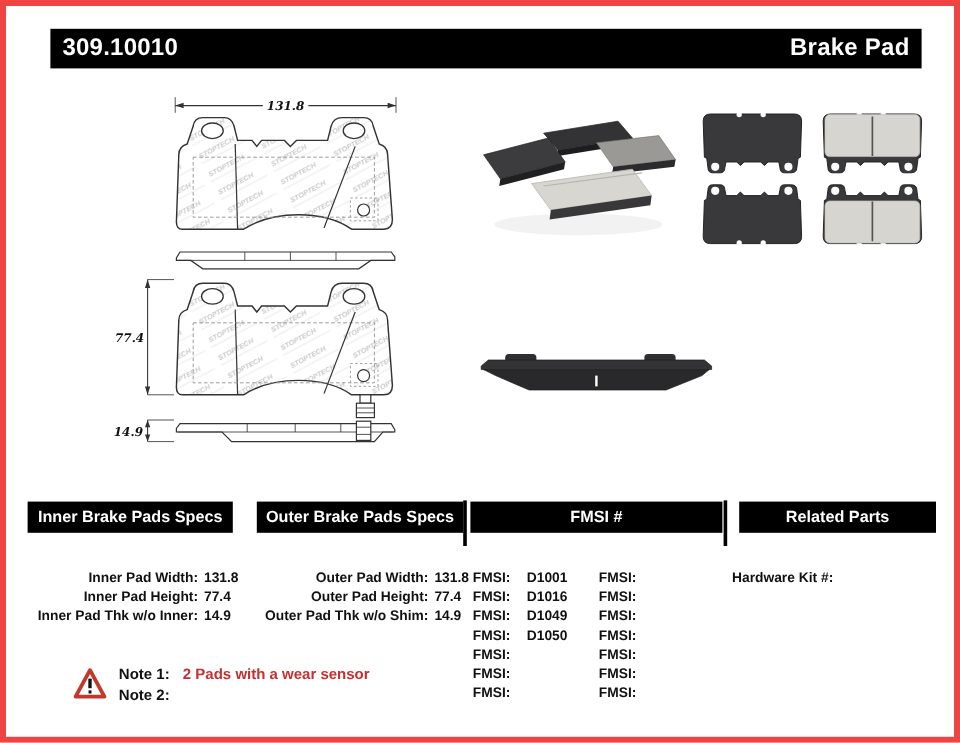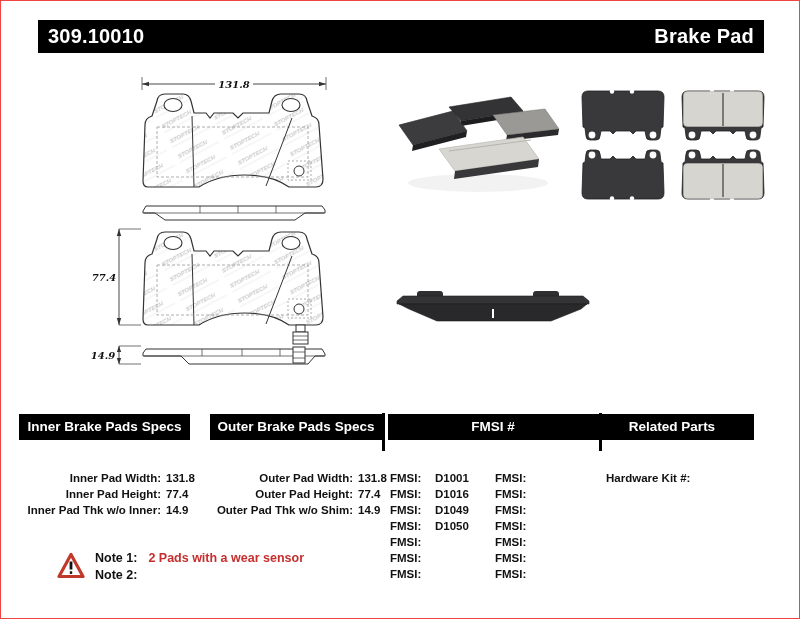--- a/index.html
+++ b/index.html
@@ -1,28 +1,28 @@
 <!DOCTYPE html>
 <html><head>
 <meta charset="utf-8">
 <style>
   html,body{margin:0;padding:0;background:#fff;}
-  .page{position:relative;width:800px;height:619px;background:#fff;border:1px solid #ef4444;box-sizing:border-box;
+  .page{position:relative;width:800px;height:619px;background:#fff;border:5px solid #ef4444;box-sizing:border-box;
         font-family:"Liberation Sans",sans-serif;overflow:hidden;}
   
   .title-bar{position:absolute;left:37px;top:19px;width:726px;height:33px;background:#000;color:#fff;
              display:flex;justify-content:space-between;align-items:center;padding:0 10px;box-sizing:border-box;
              font-size:20px;font-weight:bold;letter-spacing:.2px;}
   
   .th-bar{position:absolute;top:413px;height:26px;background:#000;color:#fff;font-size:13.5px;font-weight:bold;
           text-align:center;line-height:26px;}
   .bar-inner{left:18px;width:171px;}
   .bar-outer{left:209px;width:172px;}
   .bar-fmsi{left:387px;width:210px;}
-  .bar-related{left:589px;width:164px;}
+  .bar-related{left:611px;width:164px;}
   .tick{position:absolute;top:412px;width:3px;height:38px;background:#000;}
   .tick-a{left:381px;} .tick-b{left:598px;}
   
   .spec-col{position:absolute;top:441px;font-size:11.5px;font-weight:bold;color:#111;margin-top:28px;}
   .spec-row{display:flex;height:16px;line-height:16px;white-space:nowrap;}
   .spec-label{display:inline-block;text-align:right;}
   .col-innerspecs{left:24px;} .col-innerspecs .spec-label{width:136px;}
   .col-outerspecs{left:200px;} .col-outerspecs .spec-label{width:152px;}
   .spec-value{margin-left:5px;}
   .col-fmsi1{left:389px;} .col-fmsi2{left:494px;}

